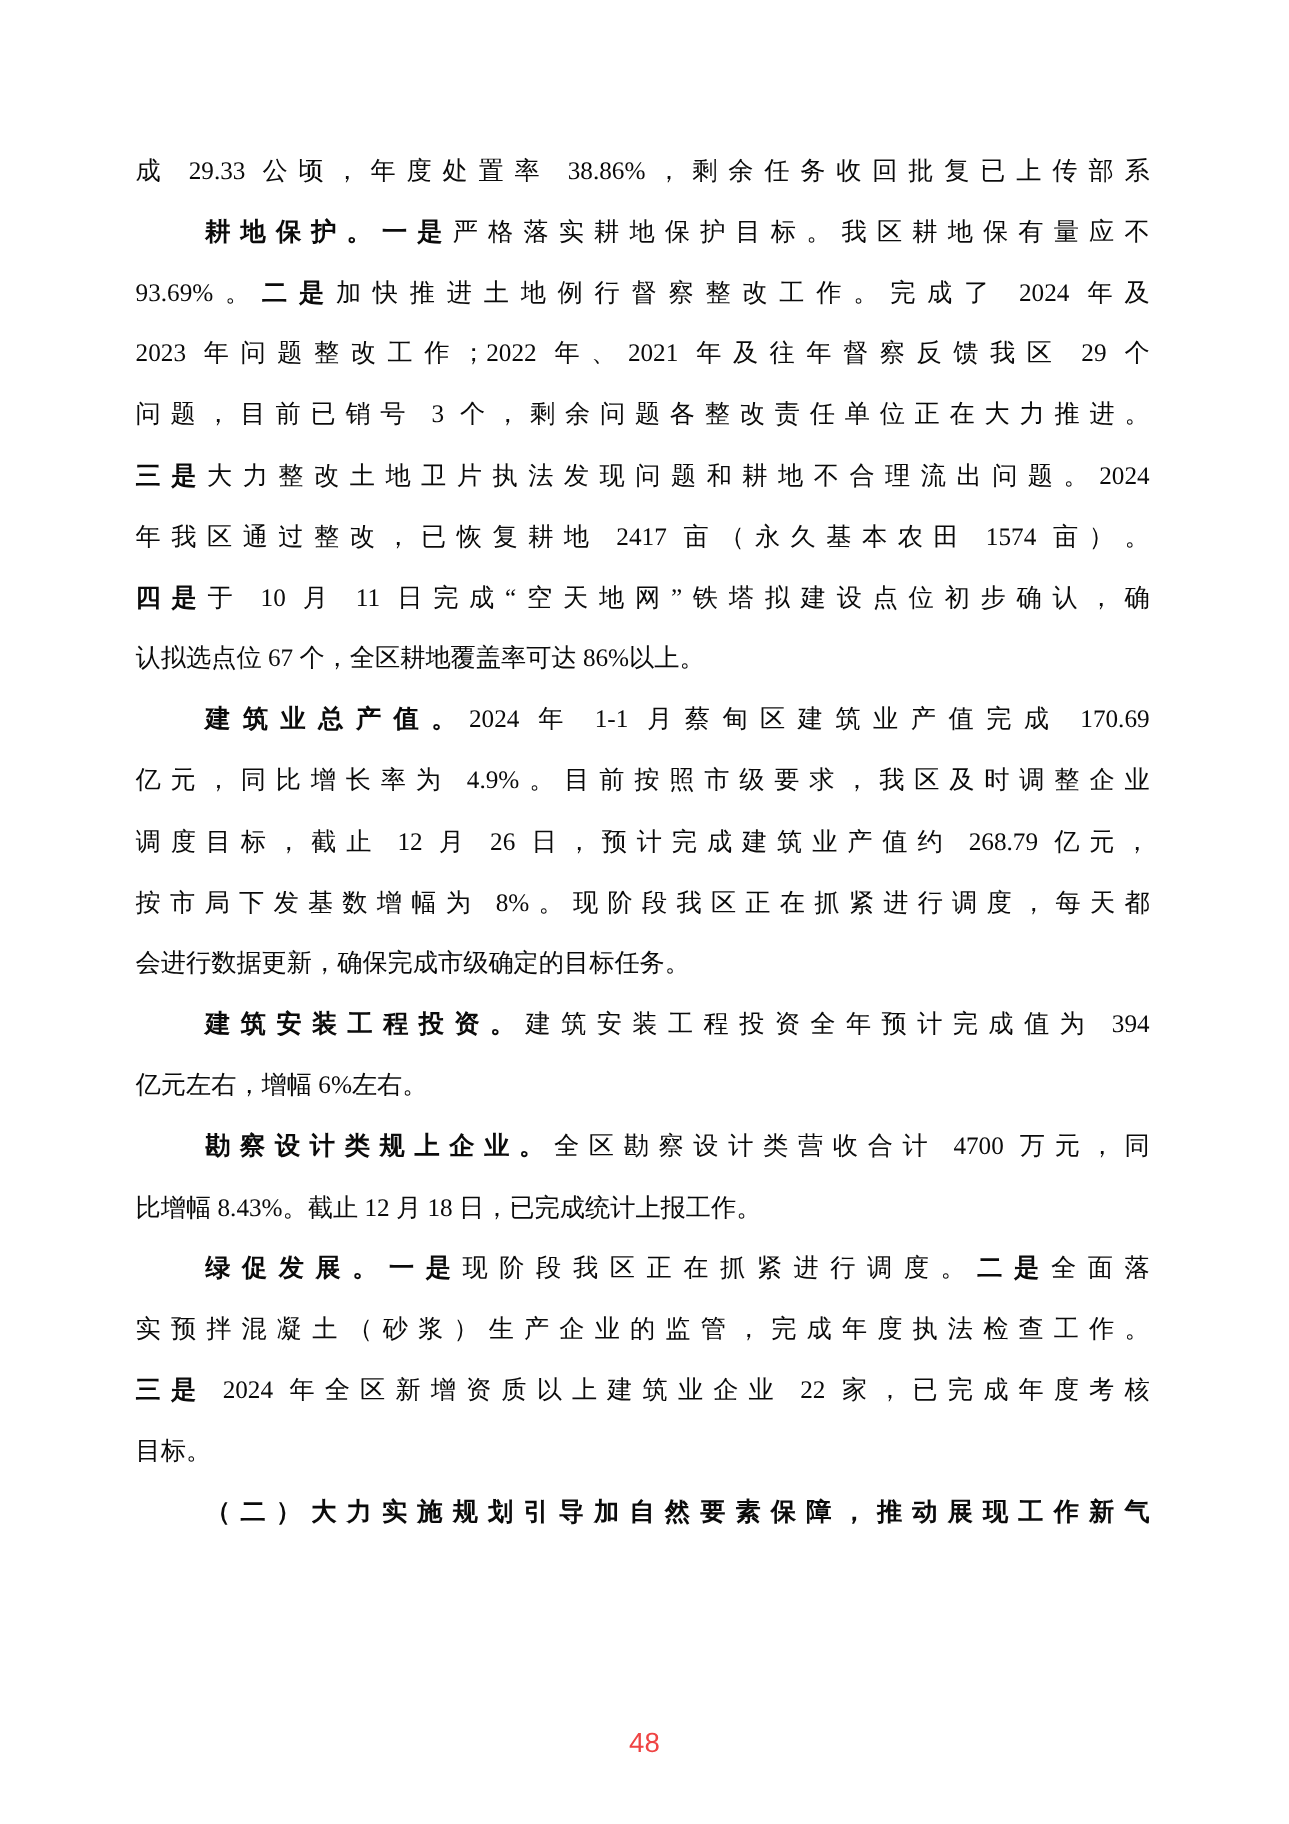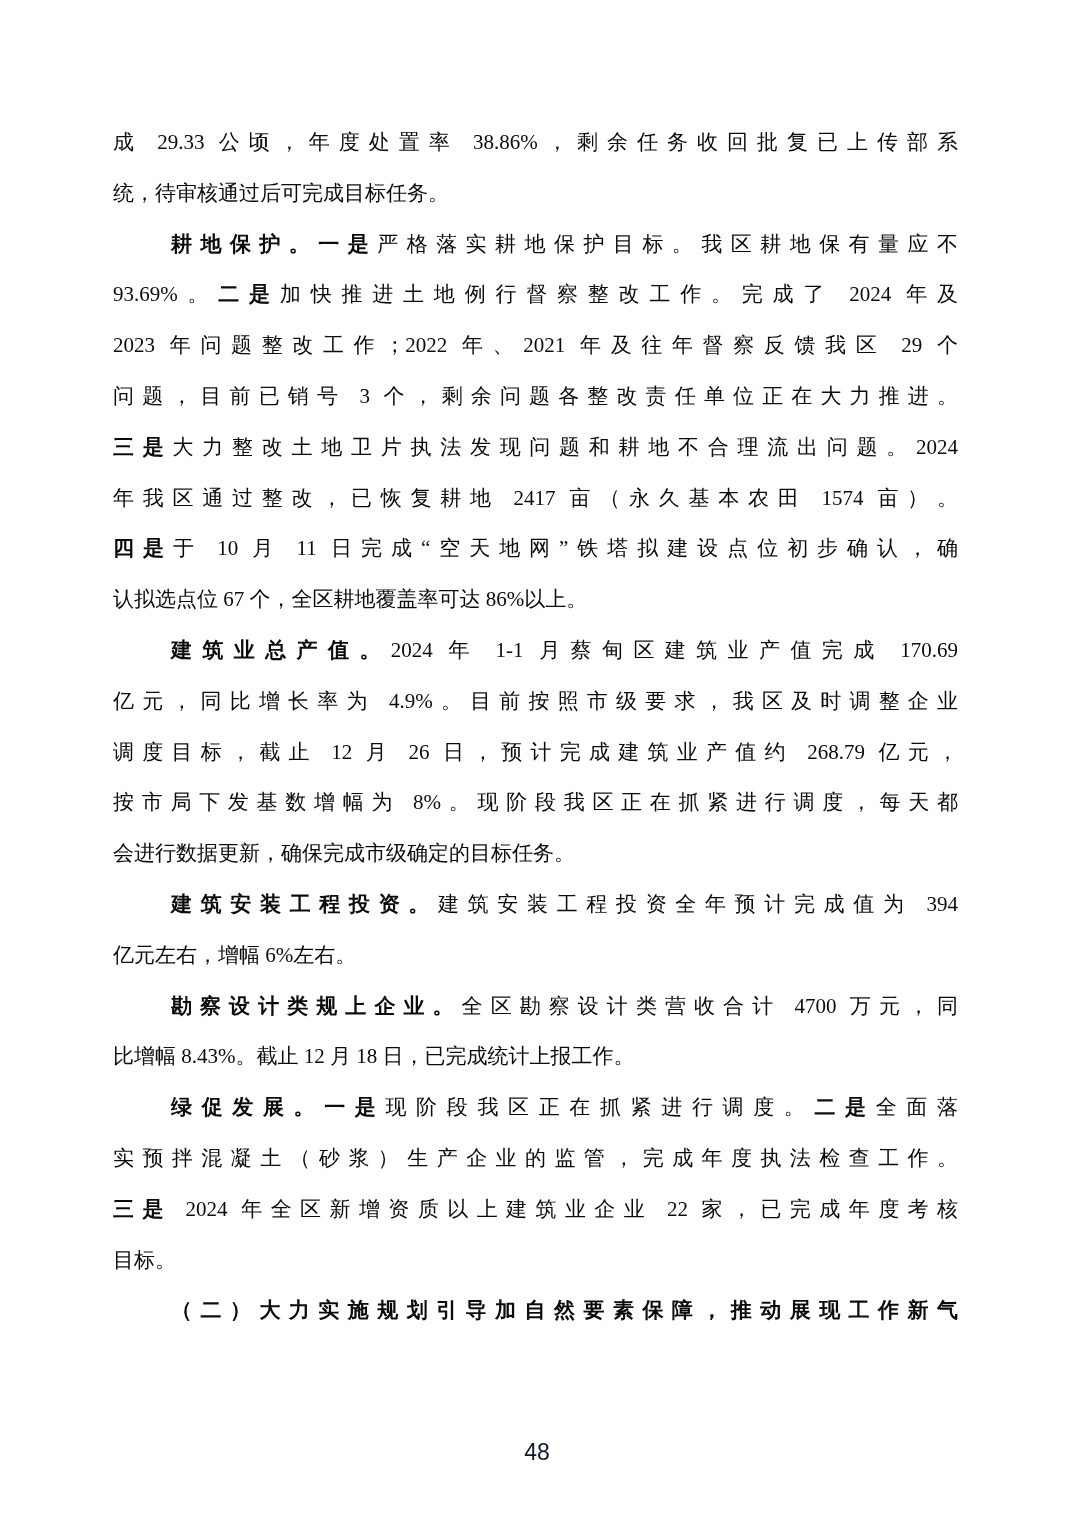--- a/index.html
+++ b/index.html
@@ -42,30 +42,29 @@
   }
   .page-number {
     position: absolute;
     left: 0;
     right: 0;
     top: 1440px;
     text-align: center;
     font-family: "Liberation Sans", sans-serif;
     font-size: 23px;
     line-height: 24px;
-    color: #0f172a;
+    color: #ef4444;
   }
 </style>
 </head>
 <body>
 
 <div class="page">
   <div class="text-block">
       <div class="line jt"><span>成 29.33 公顷，年度处置率 38.86%，剩余任务收回批复已上传部系</span></div>
-      <div class="line"><span>统，待审核通过后可完成目标任务。</span></div>
       <div class="line jt ind"><span class="b">耕地保护。一是</span><span>严格落实耕地保护目标。我区耕地保有量应不</span></div>
       <div class="line jt"><span>93.69%。</span><span class="b">二是</span><span>加快推进土地例行督察整改工作。完成了 2024 年及</span></div>
       <div class="line jt"><span>2023 年问题整改工作；2022 年、2021 年及往年督察反馈我区 29 个</span></div>
       <div class="line jt"><span>问题，目前已销号 3 个，剩余问题各整改责任单位正在大力推进。</span></div>
       <div class="line jt"><span class="b">三是</span><span>大力整改土地卫片执法发现问题和耕地不合理流出问题。2024</span></div>
       <div class="line jt"><span>年我区通过整改，已恢复耕地 2417 亩（永久基本农田 1574 亩）。</span></div>
       <div class="line jt"><span class="b">四是</span><span>于 10 月 11 日完成“空天地网”铁塔拟建设点位初步确认，确</span></div>
       <div class="line"><span>认拟选点位 67 个，全区耕地覆盖率可达 86%以上。</span></div>
       <div class="line jt ind"><span class="b">建筑业总产值。</span><span>2024 年 1-1 月蔡甸区建筑业产值完成 170.69</span></div>
       <div class="line jt"><span>亿元，同比增长率为 4.9%。目前按照市级要求，我区及时调整企业</span></div>

